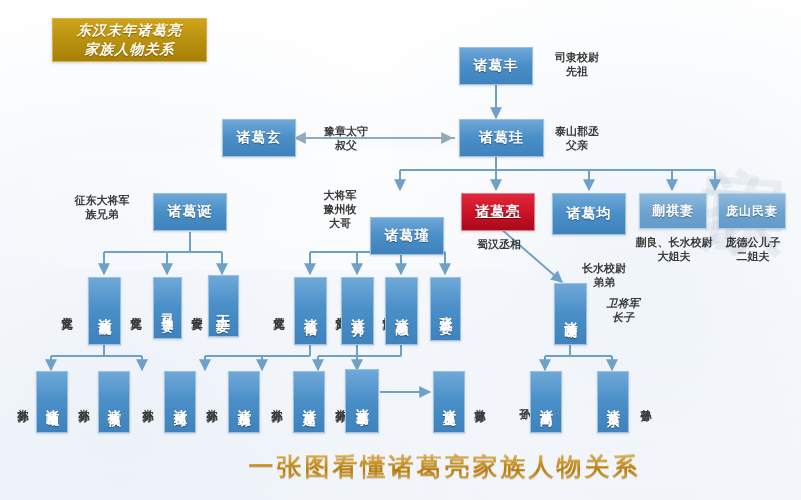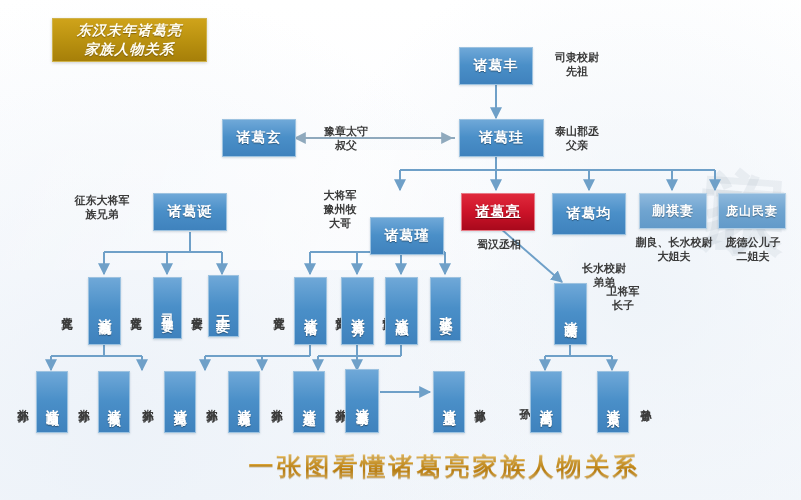--- a/index.html
+++ b/index.html
@@ -214,21 +214,21 @@
   <div class="ann vtext" style="left:334px;top:283px;height:52px;">堂侄儿</div>
   <div class="node v" style="left:341px;top:277px;width:33px;height:68px;">诸葛乔</div>
 
   <div class="ann vtext" style="left:381px;top:283px;height:52px;">堂侄儿</div>
   <div class="node v" style="left:385px;top:277px;width:33px;height:68px;">诸葛融</div>
 
   <div class="ann vtext" style="left:429px;top:283px;height:52px;">堂侄女</div>
   <div class="node v" style="left:430px;top:277px;width:31px;height:64px;">张丞妻</div>
 
   <div class="node v" style="left:554px;top:283px;width:33px;height:62px;">诸葛瞻</div>
-  <div class="ann" style="left:592px;top:284px;width:62px;">卫将军
+  <div class="ann" style="left:592px;top:296px;width:62px;font-style:italic;">卫将军
 长子</div>
 
   <div class="ann vtext" style="left:16px;top:375px;height:52px;">堂外孙</div>
   <div class="node v" style="left:36px;top:371px;width:32px;height:62px;">诸葛颐</div>
 
   <div class="ann vtext" style="left:77px;top:375px;height:52px;">堂外孙</div>
   <div class="node v" style="left:98px;top:371px;width:32px;height:62px;">诸葛恢</div>
 
   <div class="ann vtext" style="left:141px;top:375px;height:52px;">堂外孙</div>
   <div class="node v" style="left:164px;top:371px;width:32px;height:62px;">诸葛绰</div>

